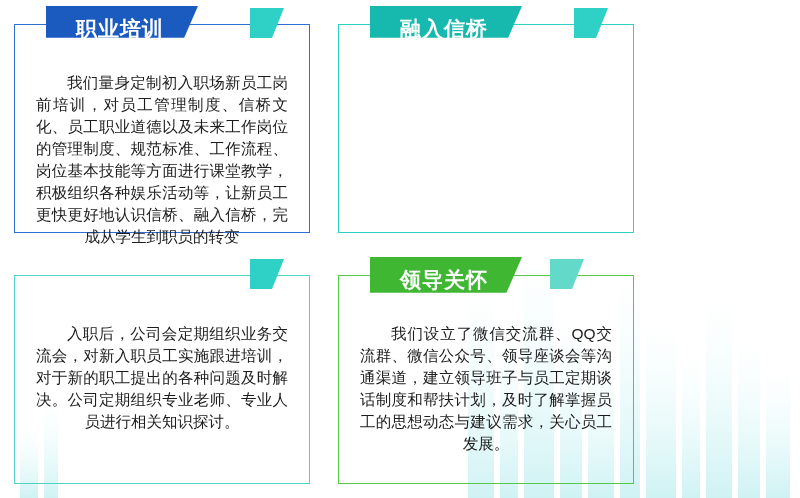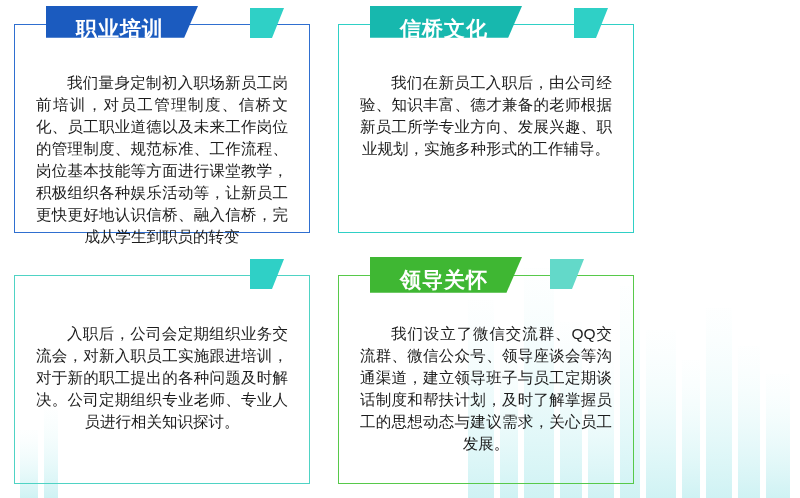--- a/index.html
+++ b/index.html
@@ -157,23 +157,22 @@
 
   <div class="card c2">
     <div class="card-frame"></div>
     <svg class="ribbon-tail" style="left:236px;" viewBox="0 0 34 30" xmlns="http://www.w3.org/2000/svg">
       <polygon points="0,0 34,0 22,30 0,30" fill="#2fd0c6"></polygon>
     </svg>
     <div class="ribbon">
       <svg class="ribbon-shape" viewBox="0 0 220 46" preserveAspectRatio="none" xmlns="http://www.w3.org/2000/svg">
         <polygon points="0,0 220,0 200,46 0,46" fill="#17b8ae"></polygon>
       </svg>
-      <span class="ribbon-title">信桥文化</span>
+      <span class="ribbon-title">融入信桥</span>
     </div>
-    <div class="card-body">我们在新员工入职后，由公司经验、知识丰富、德才兼备的老师根据新员工所学专业方向、发展兴趣、职业规划，实施多种形式的工作辅导。</div>
   </div>
 
   <div class="card c3">
     <div class="card-frame"></div>
     <svg class="ribbon-tail" style="left:236px;" viewBox="0 0 34 30" xmlns="http://www.w3.org/2000/svg">
       <polygon points="0,0 34,0 22,30 0,30" fill="#2fd0c6"></polygon>
     </svg>
     <div class="card-body">入职后，公司会定期组织业务交流会，对新入职员工实施跟进培训，对于新的职工提出的各种问题及时解决。公司定期组织专业老师、专业人员进行相关知识探讨。</div>
   </div>
 

